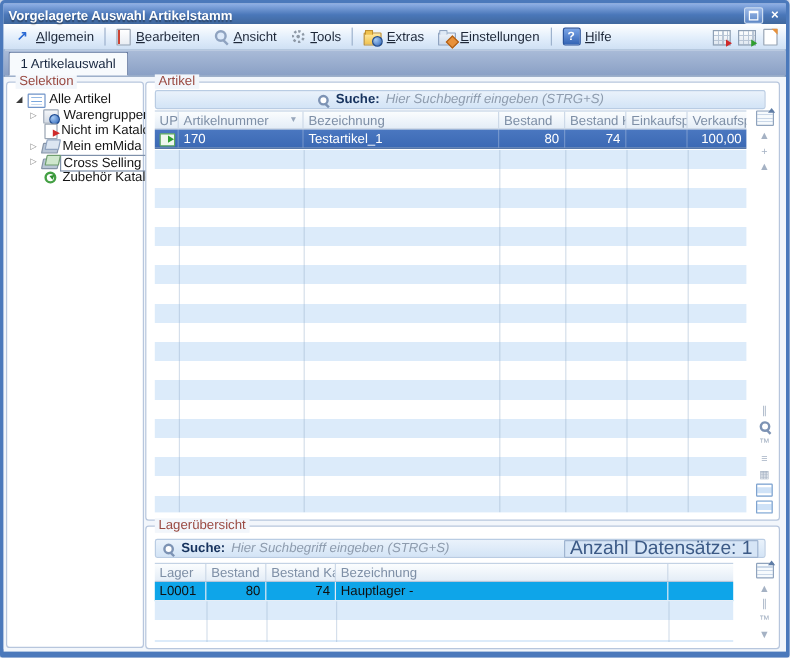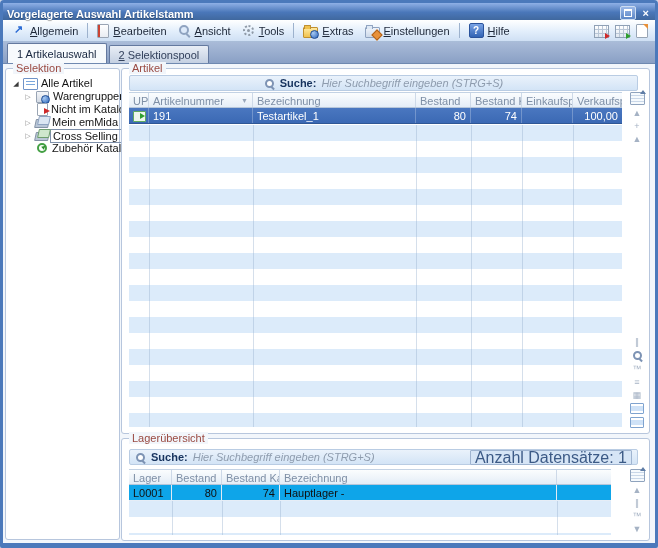--- a/index.html
+++ b/index.html
@@ -201,23 +201,20 @@
       <span class="ic ic-table red"></span>
       <span class="ic ic-table green"></span>
       <span class="ic ic-newdoc"></span>
     </span>
   </div>
 
   <div class="tabstrip">
     <span class="tab active">
       <span class="tab-label">1 Artikelauswahl</span>
     </span>
-    <span class="tab inactive">
-      <span class="tab-label">2 Selektionspool</span>
-    </span>
   </div>
 
   <div class="content">
 
     <div class="group g-selektion">
       <span class="group-label">Selektion</span>
       <div class="tree">
         <div class="tree-row">
           <span class="exp exp-e"></span>
           <span class="ti ti-list"></span>
@@ -270,21 +267,21 @@
           <span class="gh c-bez">Bezeichnung</span>
           <span class="gh c-best">Bestand</span>
           <span class="gh c-bkalk">Bestand Kalk.</span>
           <span class="gh c-ek">Einkaufspreis</span>
           <span class="gh c-vk">Verkaufspreis</span>
         </div>
         <div class="grow sel">
           <span class="gc c-up">
               <span class="up-icon"></span>
             </span>
-          <span class="gc c-artnr">191</span>
+          <span class="gc c-artnr">170</span>
           <span class="gc c-bez">Testartikel_1</span>
           <span class="gc c-best num">80</span>
           <span class="gc c-bkalk num">74</span>
           <span class="gc c-ek num"></span>
           <span class="gc c-vk num">100,00</span>
         </div>
       </div>
 
       <div class="stripes st-artikel">
         <span class="vsep" style="left:20px"></span>

